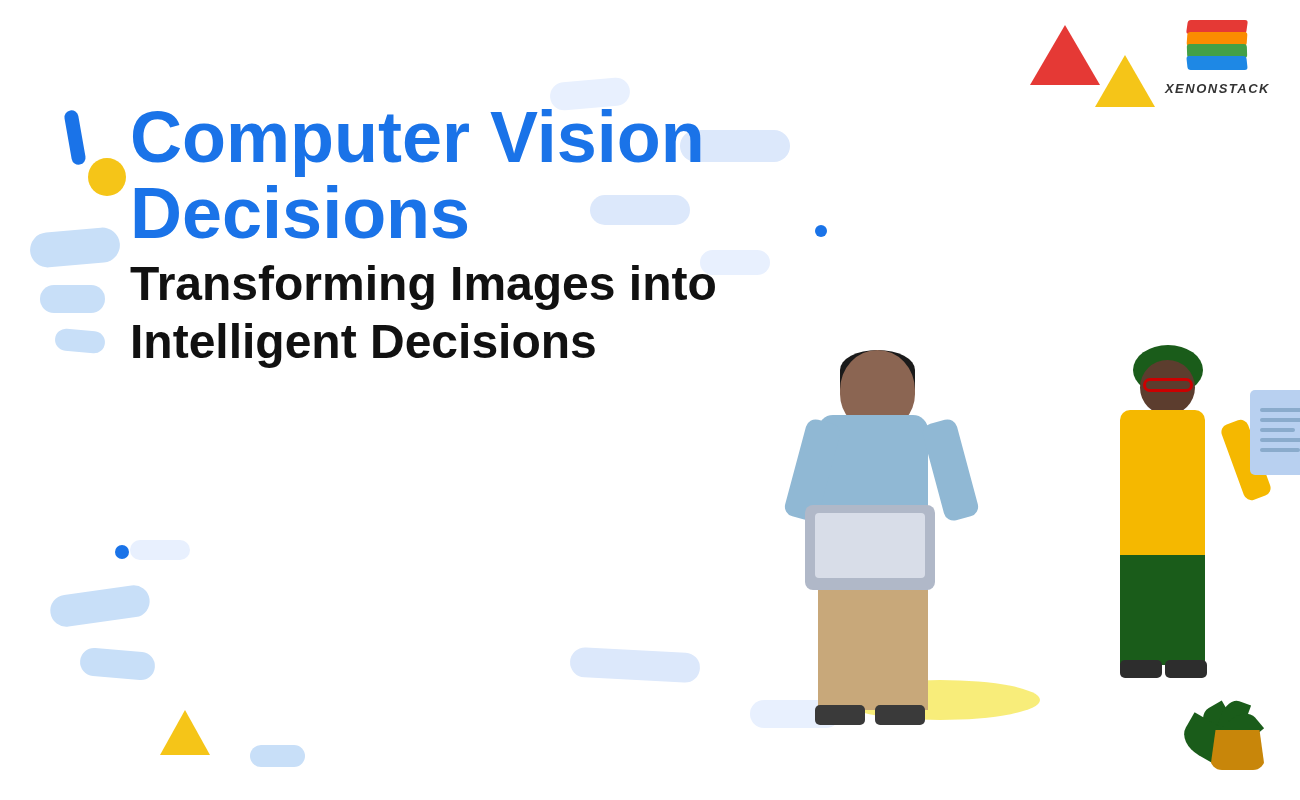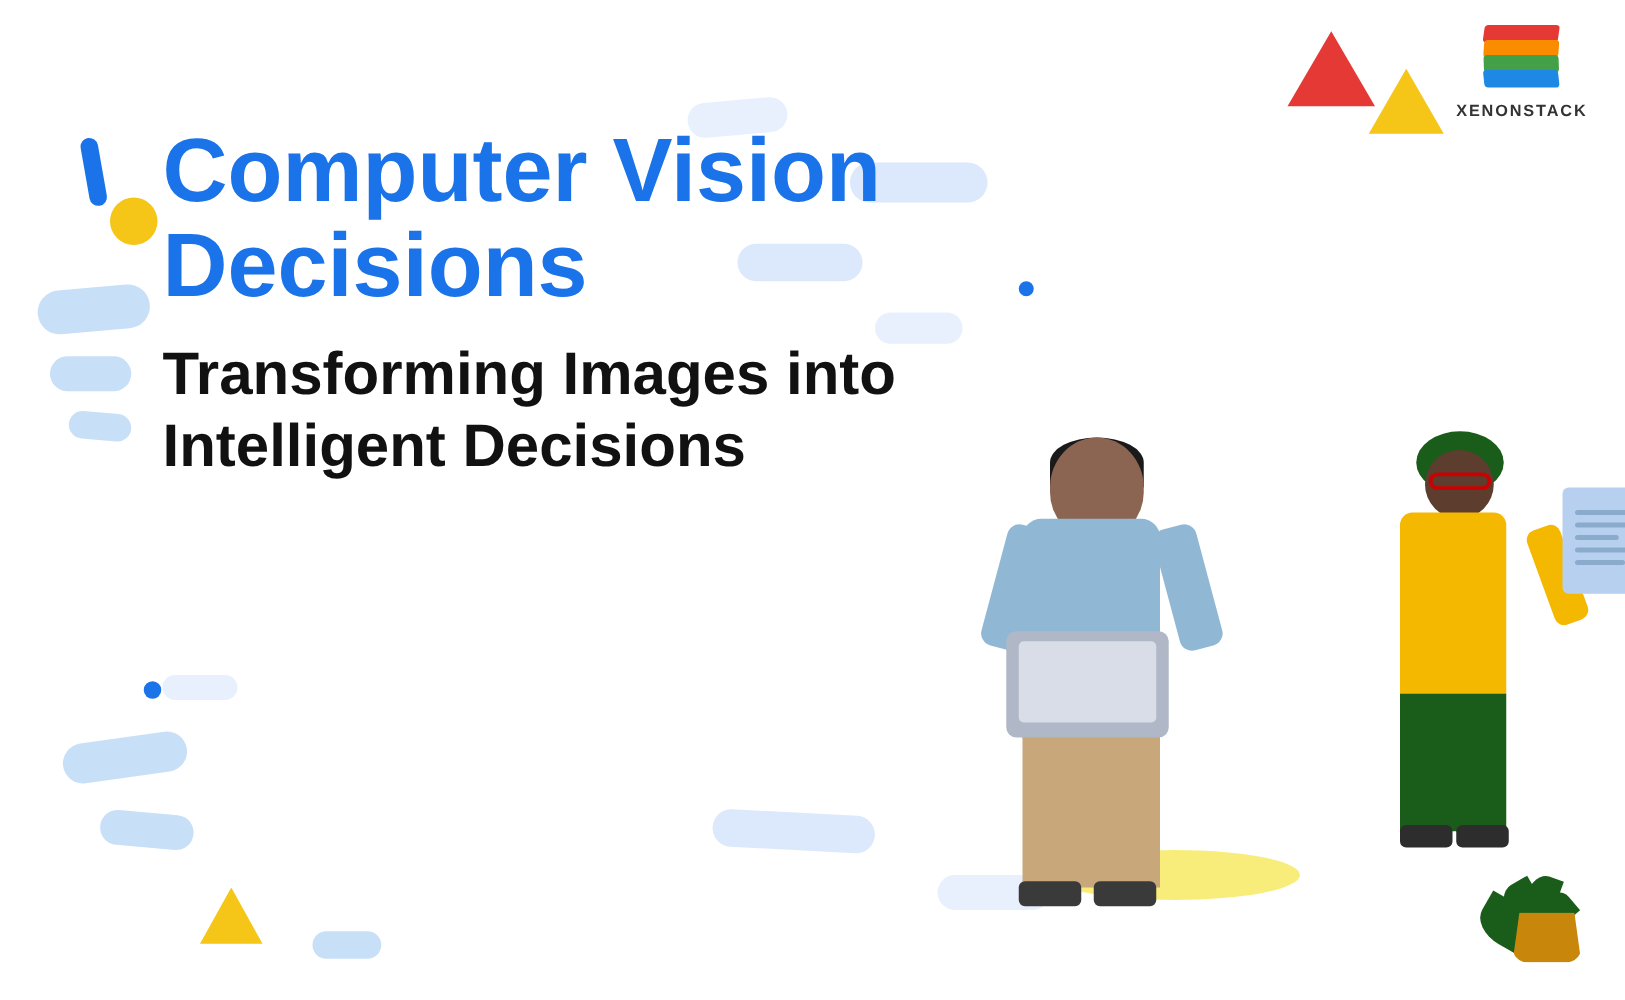--- a/index.html
+++ b/index.html
@@ -198,20 +198,21 @@
     }
 
     
     .logo-container {
       position: absolute;
       top: 20px;
       right: 30px;
       display: flex;
       flex-direction: column;
       align-items: center;
+      font-style: italic;
     }
     .logo-stack {
       width: 70px;
       height: 55px;
       position: relative;
       margin-bottom: 6px;
     }
     .logo-layer {
       position: absolute;
       width: 60px;
@@ -242,21 +243,21 @@
       font-weight: 900;
       color: #1a73e8;
       line-height: 1.05;
       display: block;
     }
     .subtitle-black {
       font-size: 48px;
       font-weight: 900;
       color: #111111;
       line-height: 1.2;
-      margin-top: 20px;
+      margin-top: 4px;
       display: block;
     }
 
     
     .illustration {
       position: absolute;
       right: 30px;
       bottom: 0;
       width: 550px;
       height: 680px;

